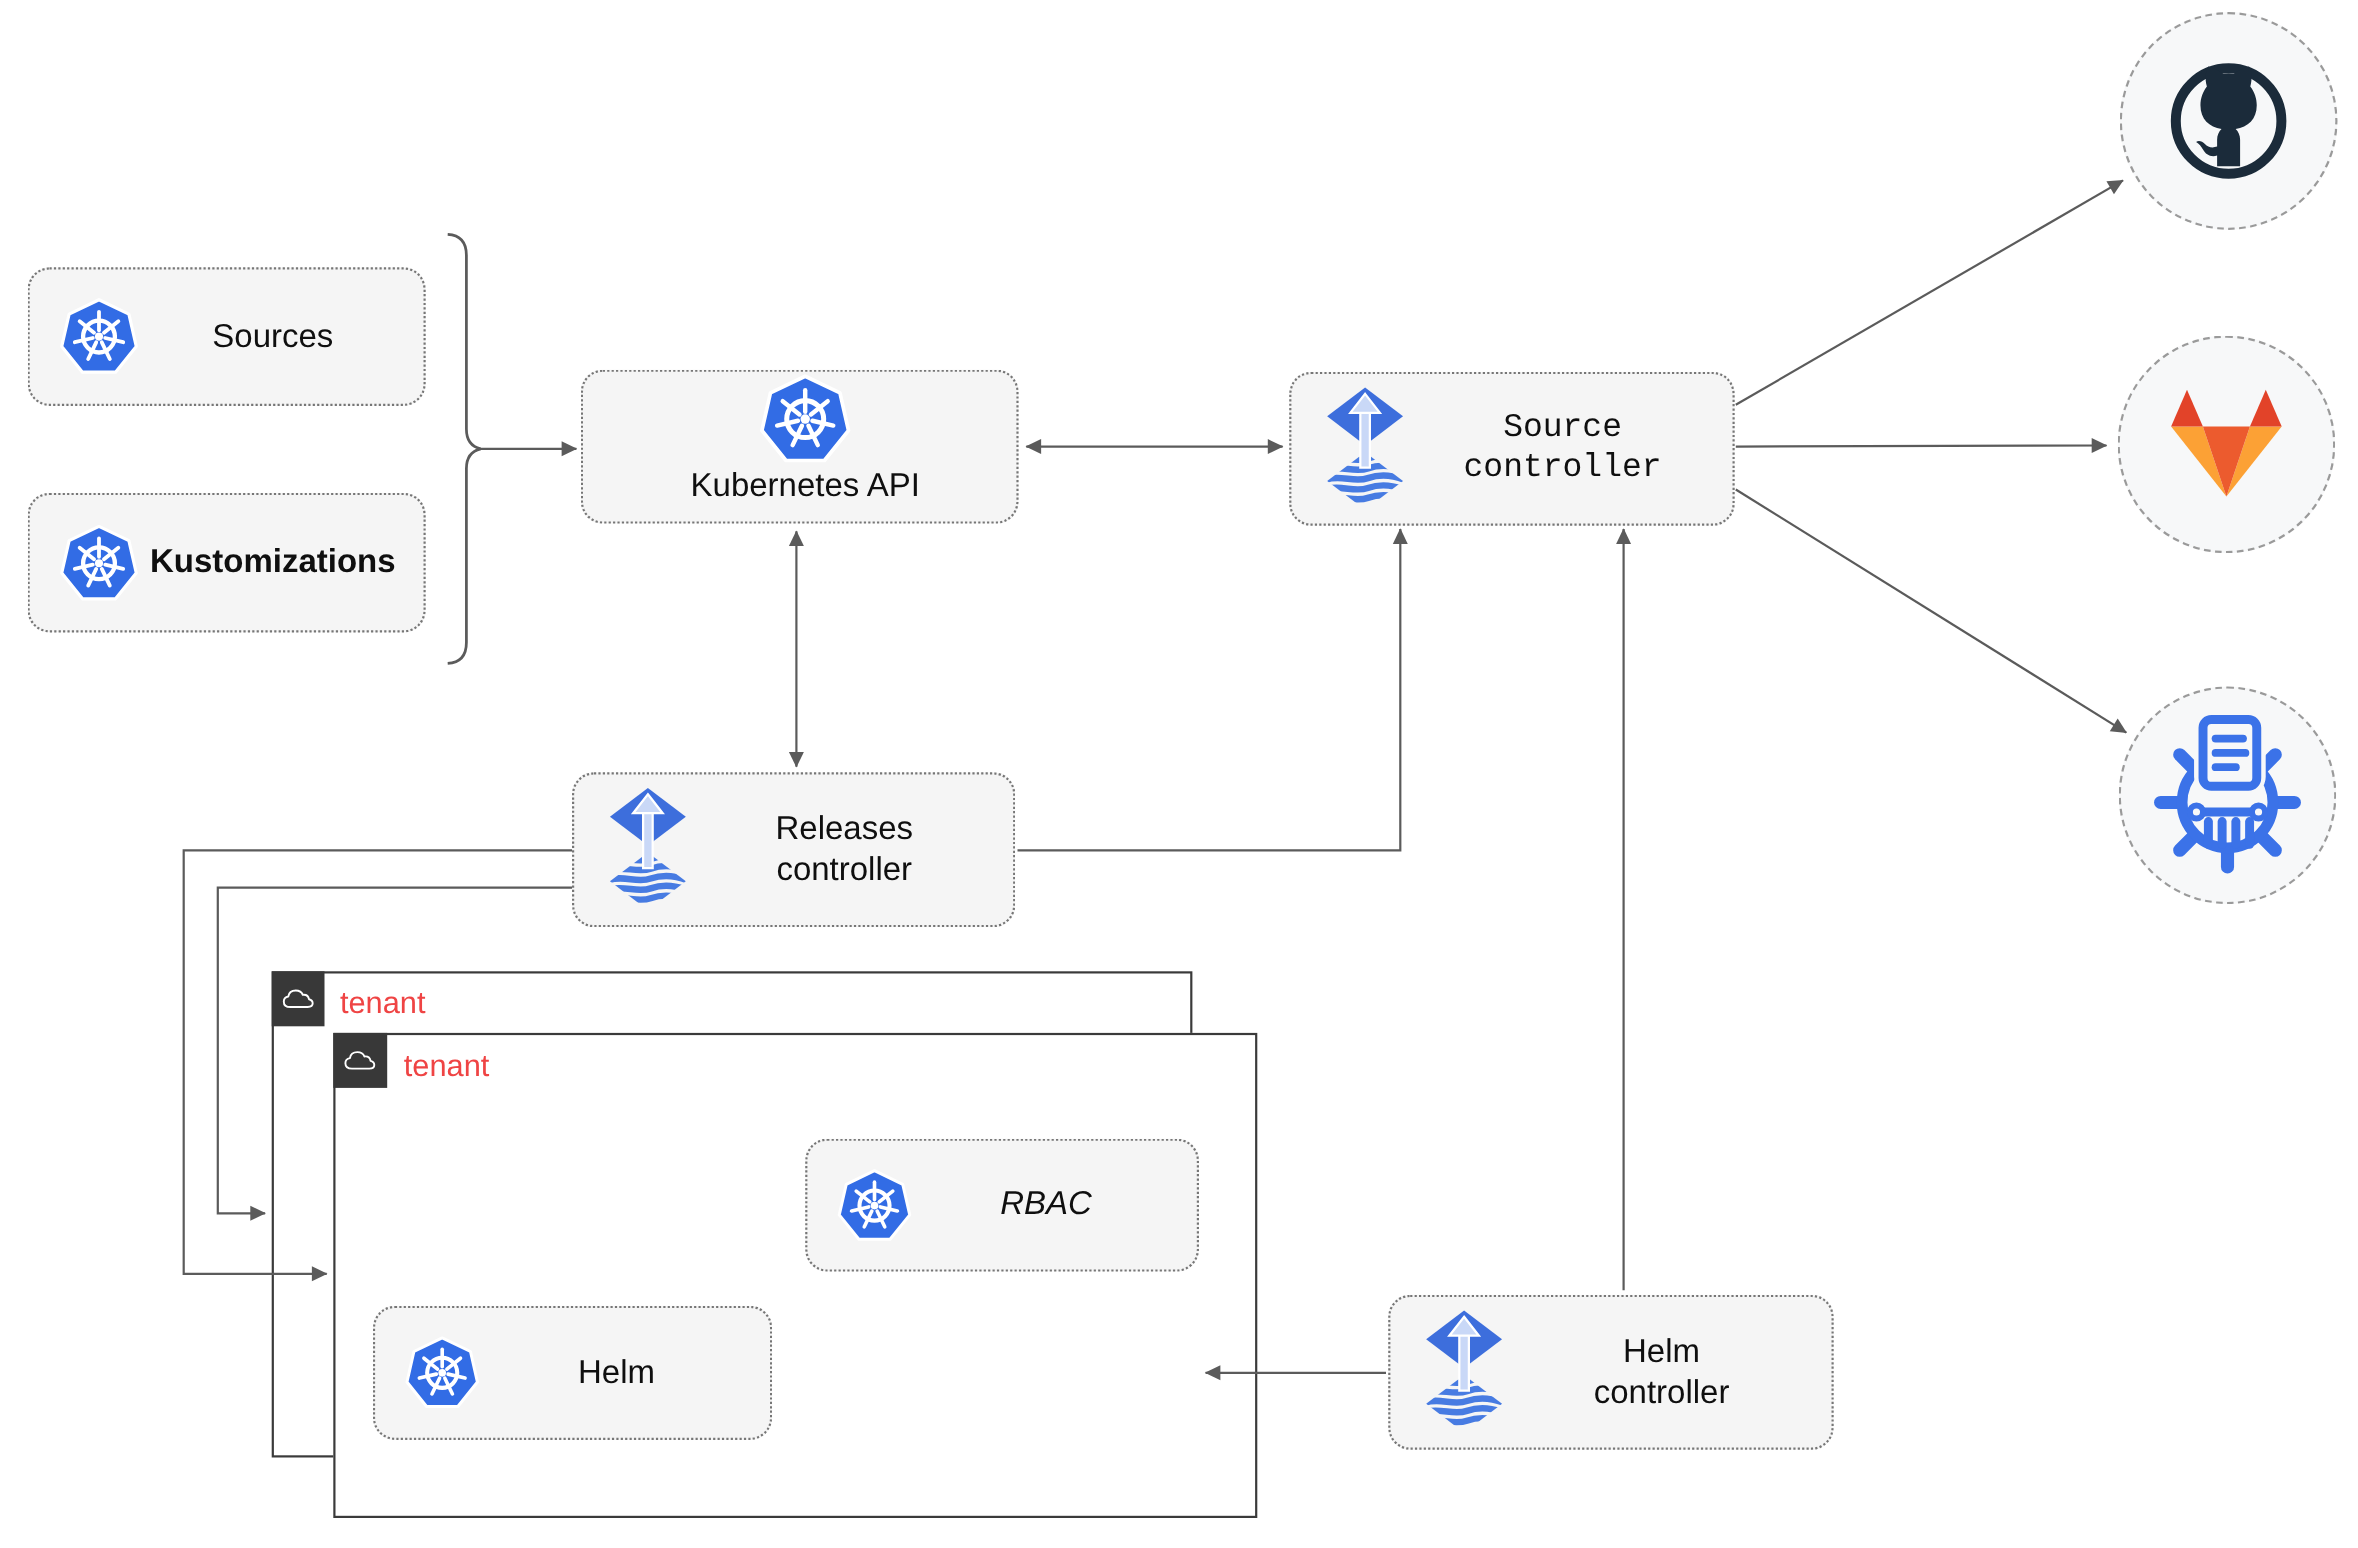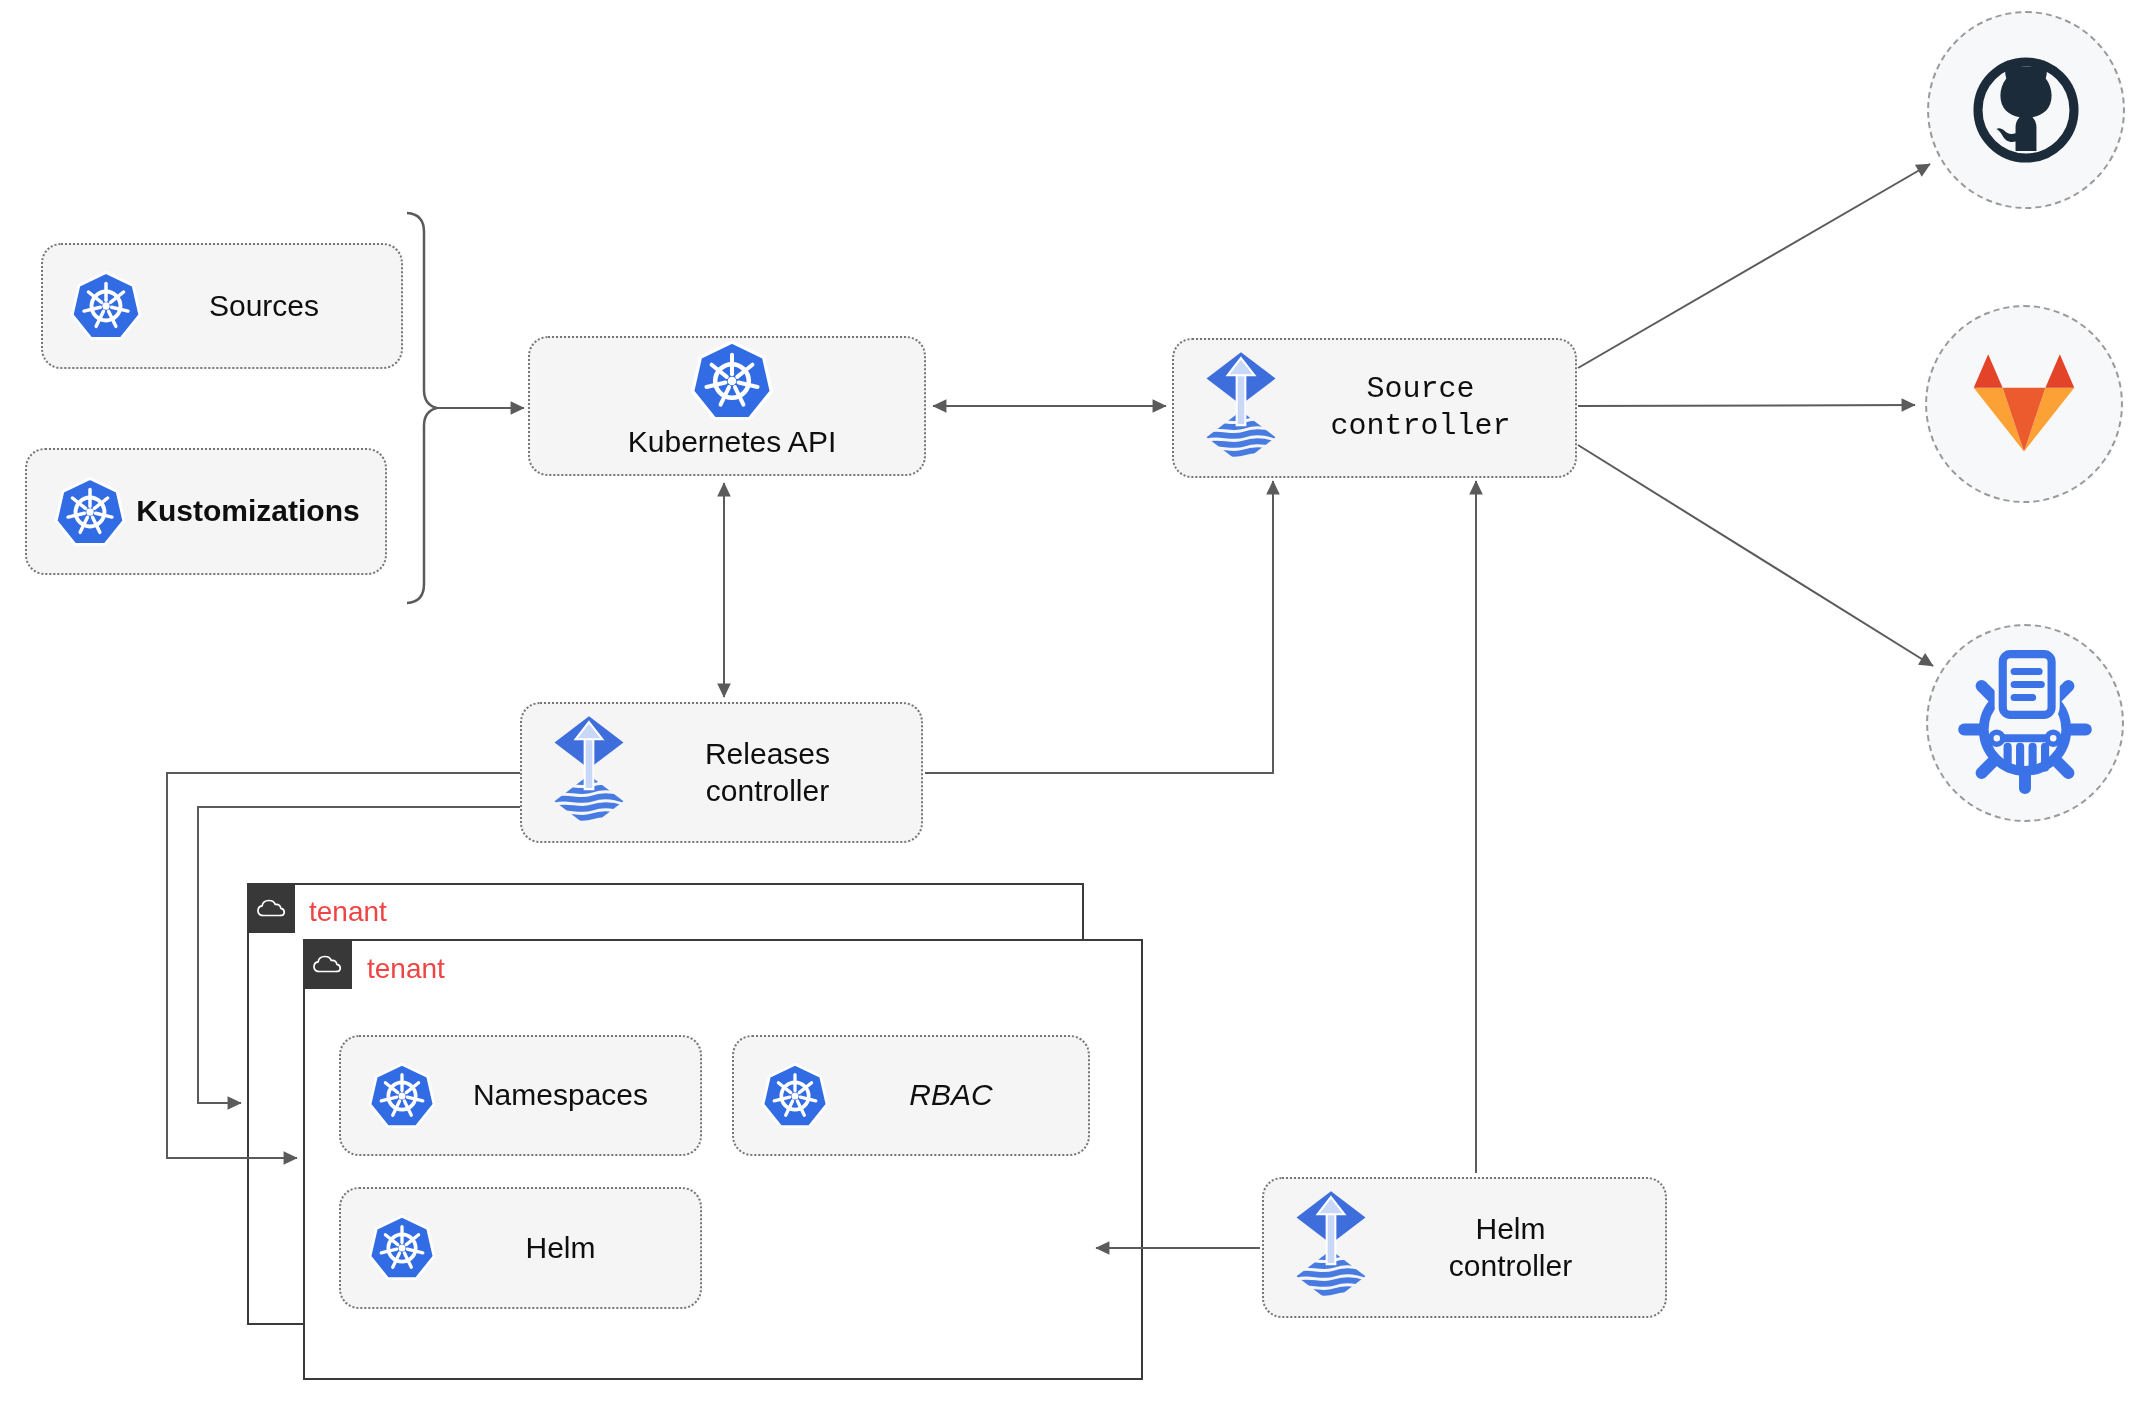--- a/index.html
+++ b/index.html
@@ -156,21 +156,21 @@
       <line x1="1476" y1="1173" x2="1476" y2="481" marker-end="url(#arw)"></line>
       <path d="M520,773 L167,773 L167,1158 L297,1158" marker-end="url(#arw)"></path>
       <path d="M520,807 L198,807 L198,1103 L241,1103" marker-end="url(#arw)"></path>
       <line x1="1260" y1="1248" x2="1096" y2="1248" marker-end="url(#arw)"></line>
       <line x1="1578" y1="368" x2="1930" y2="164" marker-end="url(#arw)"></line>
       <line x1="1578" y1="406" x2="1915" y2="405" marker-end="url(#arw)"></line>
       <line x1="1578" y1="445" x2="1933" y2="666" marker-end="url(#arw)"></line>
     </g>
   </svg>
 
-  <div class="node" style="left:41px;top:243px;width:362px;height:126px;">
+  <div class="node" style="left:25px;top:243px;width:362px;height:126px;">
     <span class="ic">
       <svg width="74" height="74">
           <use href="#ic-k8s"></use>
         </svg>
       </span>
     <span class="lbl">Sources</span>
   </div>
 
   <div class="node" style="left:25px;top:448px;width:362px;height:127px;font-weight:bold;">
     <span class="ic">
@@ -219,28 +219,20 @@
       <svg width="82" height="115">
           <use href="#ic-flux"></use>
         </svg>
       </span>
     <span class="lbl">
       <span style="display:block">Helm</span>
       <span style="display:block">controller</span>
     </span>
   </div>
 
-  <div class="node" style="left:339px;top:1035px;width:363px;height:121px;">
-    <span class="ic">
-      <svg width="70" height="70">
-          <use href="#ic-k8s"></use>
-        </svg>
-      </span>
-    <span class="lbl">Namespaces</span>
-  </div>
 
   <div class="node" style="left:732px;top:1035px;width:358px;height:121px;font-style:italic;">
     <span class="ic">
       <svg width="70" height="70">
           <use href="#ic-k8s"></use>
         </svg>
       </span>
     <span class="lbl">RBAC</span>
   </div>
 

